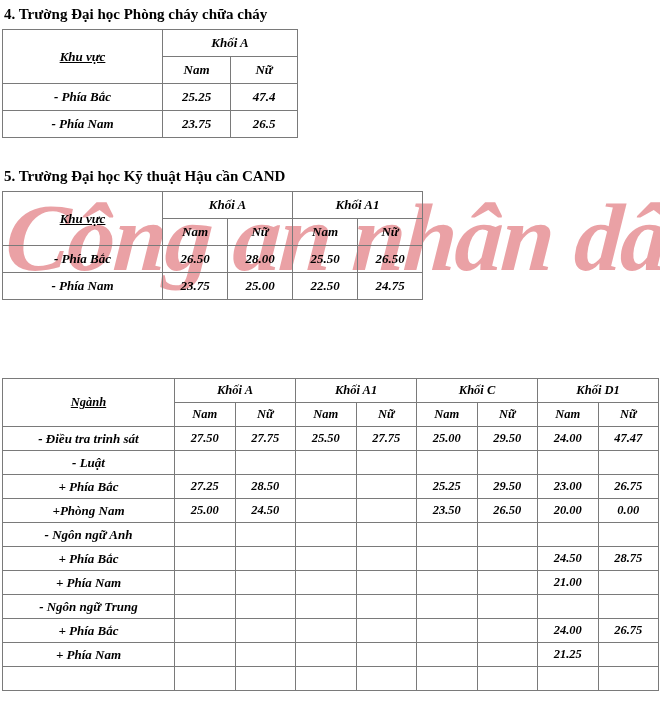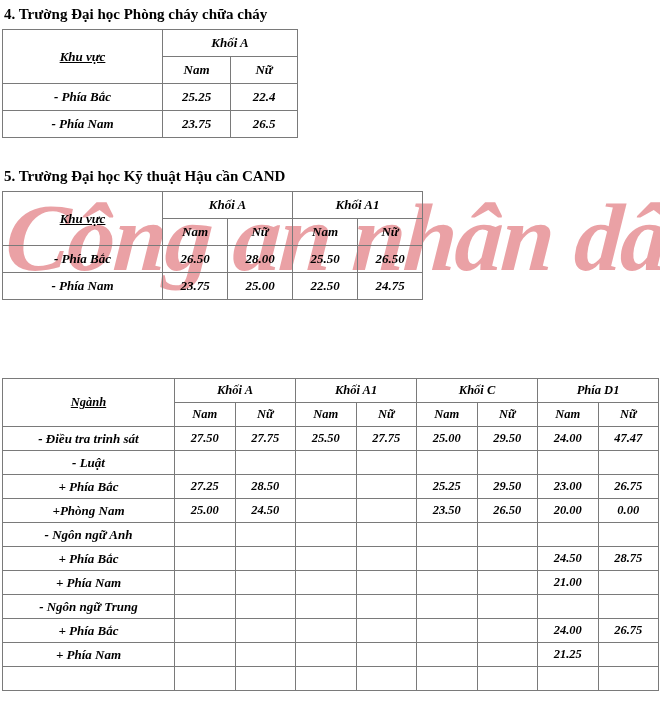--- a/index.html
+++ b/index.html
@@ -132,21 +132,21 @@
         <td class="area-hdr" rowspan="2">Khu vực</td>
         <td class="hdr" colspan="2">Khối A</td>
       </tr>
       <tr>
         <td class="hdr">Nam</td>
         <td class="hdr">Nữ</td>
       </tr>
       <tr>
         <td class="rowlabel">- Phía Bắc</td>
         <td class="val">25.25</td>
-        <td class="val">22.4</td>
+        <td class="val">47.4</td>
       </tr>
       <tr>
         <td class="rowlabel">- Phía Nam</td>
         <td class="val">23.75</td>
         <td class="val">26.5</td>
       </tr>
     </tbody>
   </table>
 
   <div class="spacer-lg"></div>
@@ -206,21 +206,21 @@
         <col class="cn">
         <col class="cn">
         <col class="cn">
     </colgroup>
     <tbody>
       <tr>
         <td class="area-hdr" rowspan="2">Ngành</td>
         <td class="hdr" colspan="2">Khối A</td>
         <td class="hdr" colspan="2">Khối A1</td>
         <td class="hdr" colspan="2">Khối C</td>
-        <td class="hdr" colspan="2">Phía D1</td>
+        <td class="hdr" colspan="2">Khối D1</td>
       </tr>
       <tr>
         <td class="hdr">Nam</td>
         <td class="hdr">Nữ</td>
         <td class="hdr">Nam</td>
         <td class="hdr">Nữ</td>
         <td class="hdr">Nam</td>
         <td class="hdr">Nữ</td>
         <td class="hdr">Nam</td>
         <td class="hdr">Nữ</td>

